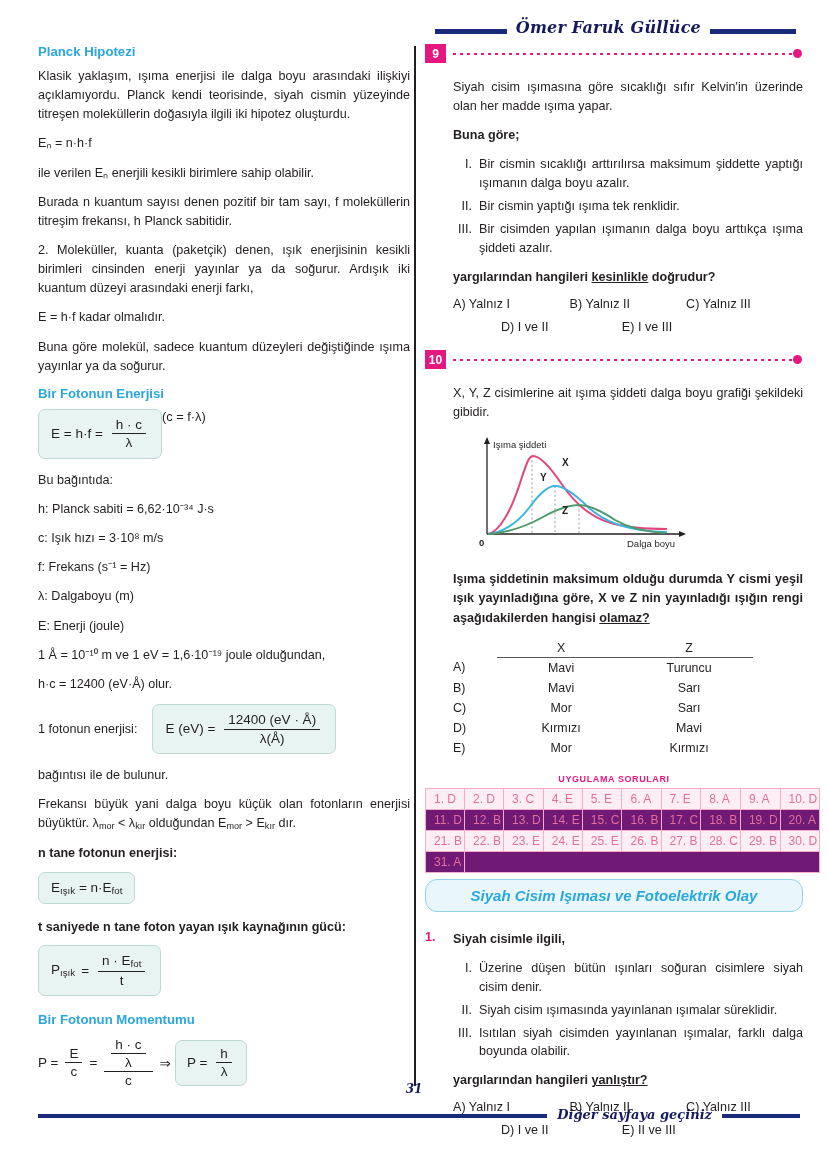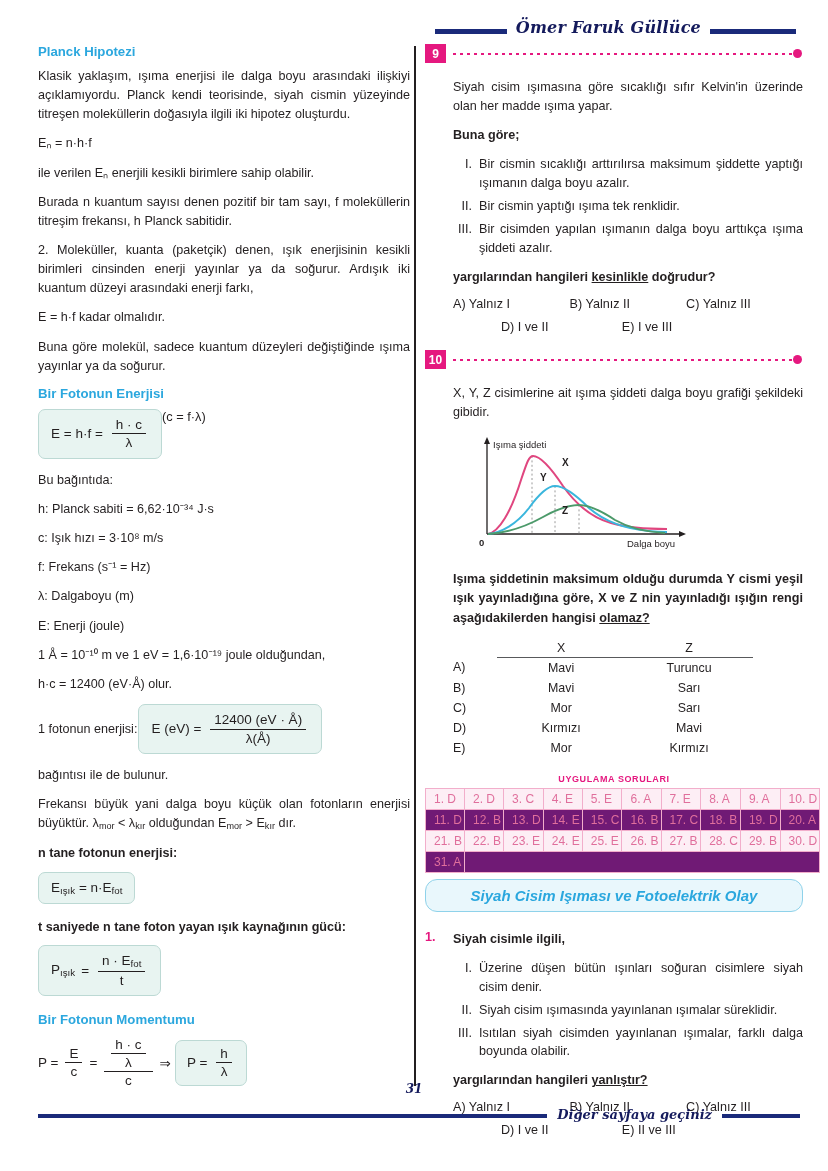--- a/index.html
+++ b/index.html
@@ -268,21 +268,21 @@
 
     <p class="body left-al">Bu bağıntıda:</p>
     <p class="body left-al">h: Planck sabiti = 6,62·10⁻³⁴ J·s</p>
     <p class="body left-al">c: Işık hızı = 3·10⁸ m/s</p>
     <p class="body left-al">f: Frekans (s⁻¹ = Hz)</p>
     <p class="body left-al">λ: Dalgaboyu (m)</p>
     <p class="body left-al">E: Enerji (joule)</p>
     <p class="body left-al">1 Å = 10⁻¹⁰ m ve 1 eV = 1,6·10⁻¹⁹ joule olduğundan,</p>
     <p class="body left-al">h·c = 12400 (eV·Å) olur.</p>
 
-    <div style="display:flex;align-items:center;gap:1px;margin:0 0 12px 0;">
+    <div style="display:flex;align-items:center;gap:15px;margin:0 0 12px 0;">
       <span style="font-size:12.6px;">1 fotonun enerjisi:</span>
       <span class="fbox">
         <span class="eqrow">
           <span>E (eV) =</span>
           <span class="frac">
             <span class="num">12400 (eV · Å)</span>
             <span class="den">λ(Å)</span>
           </span>
         </span>
       </span>

